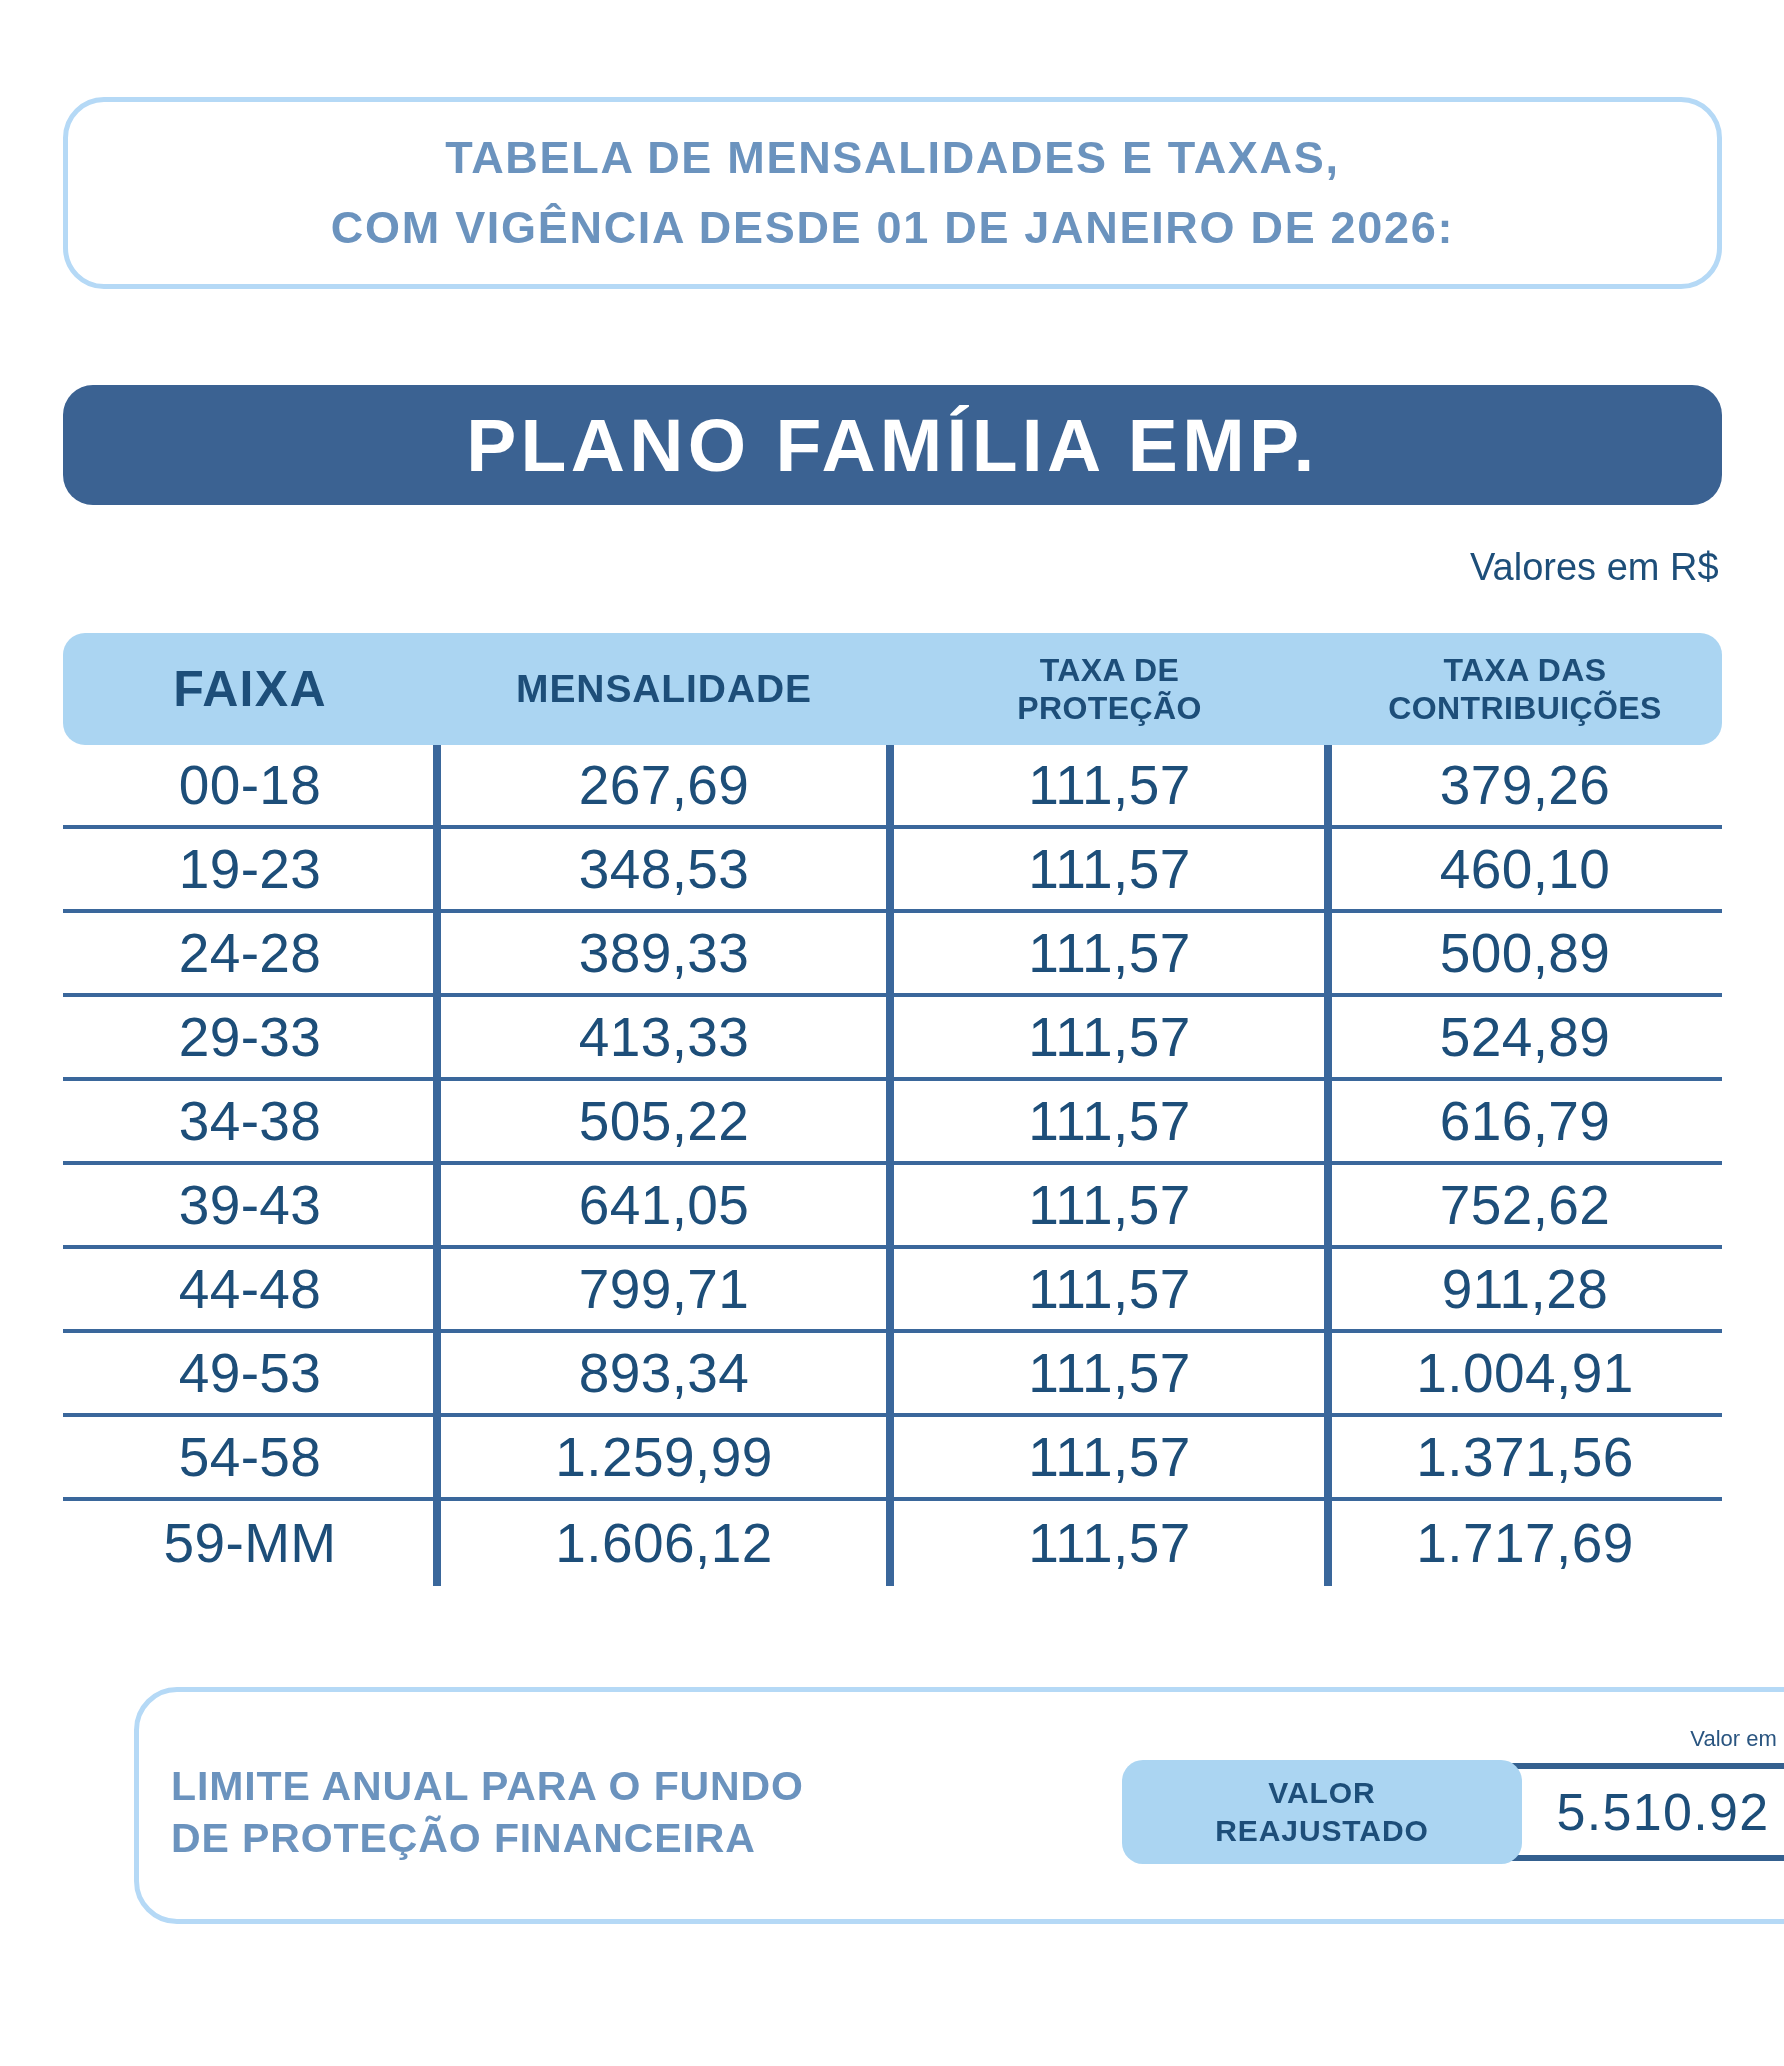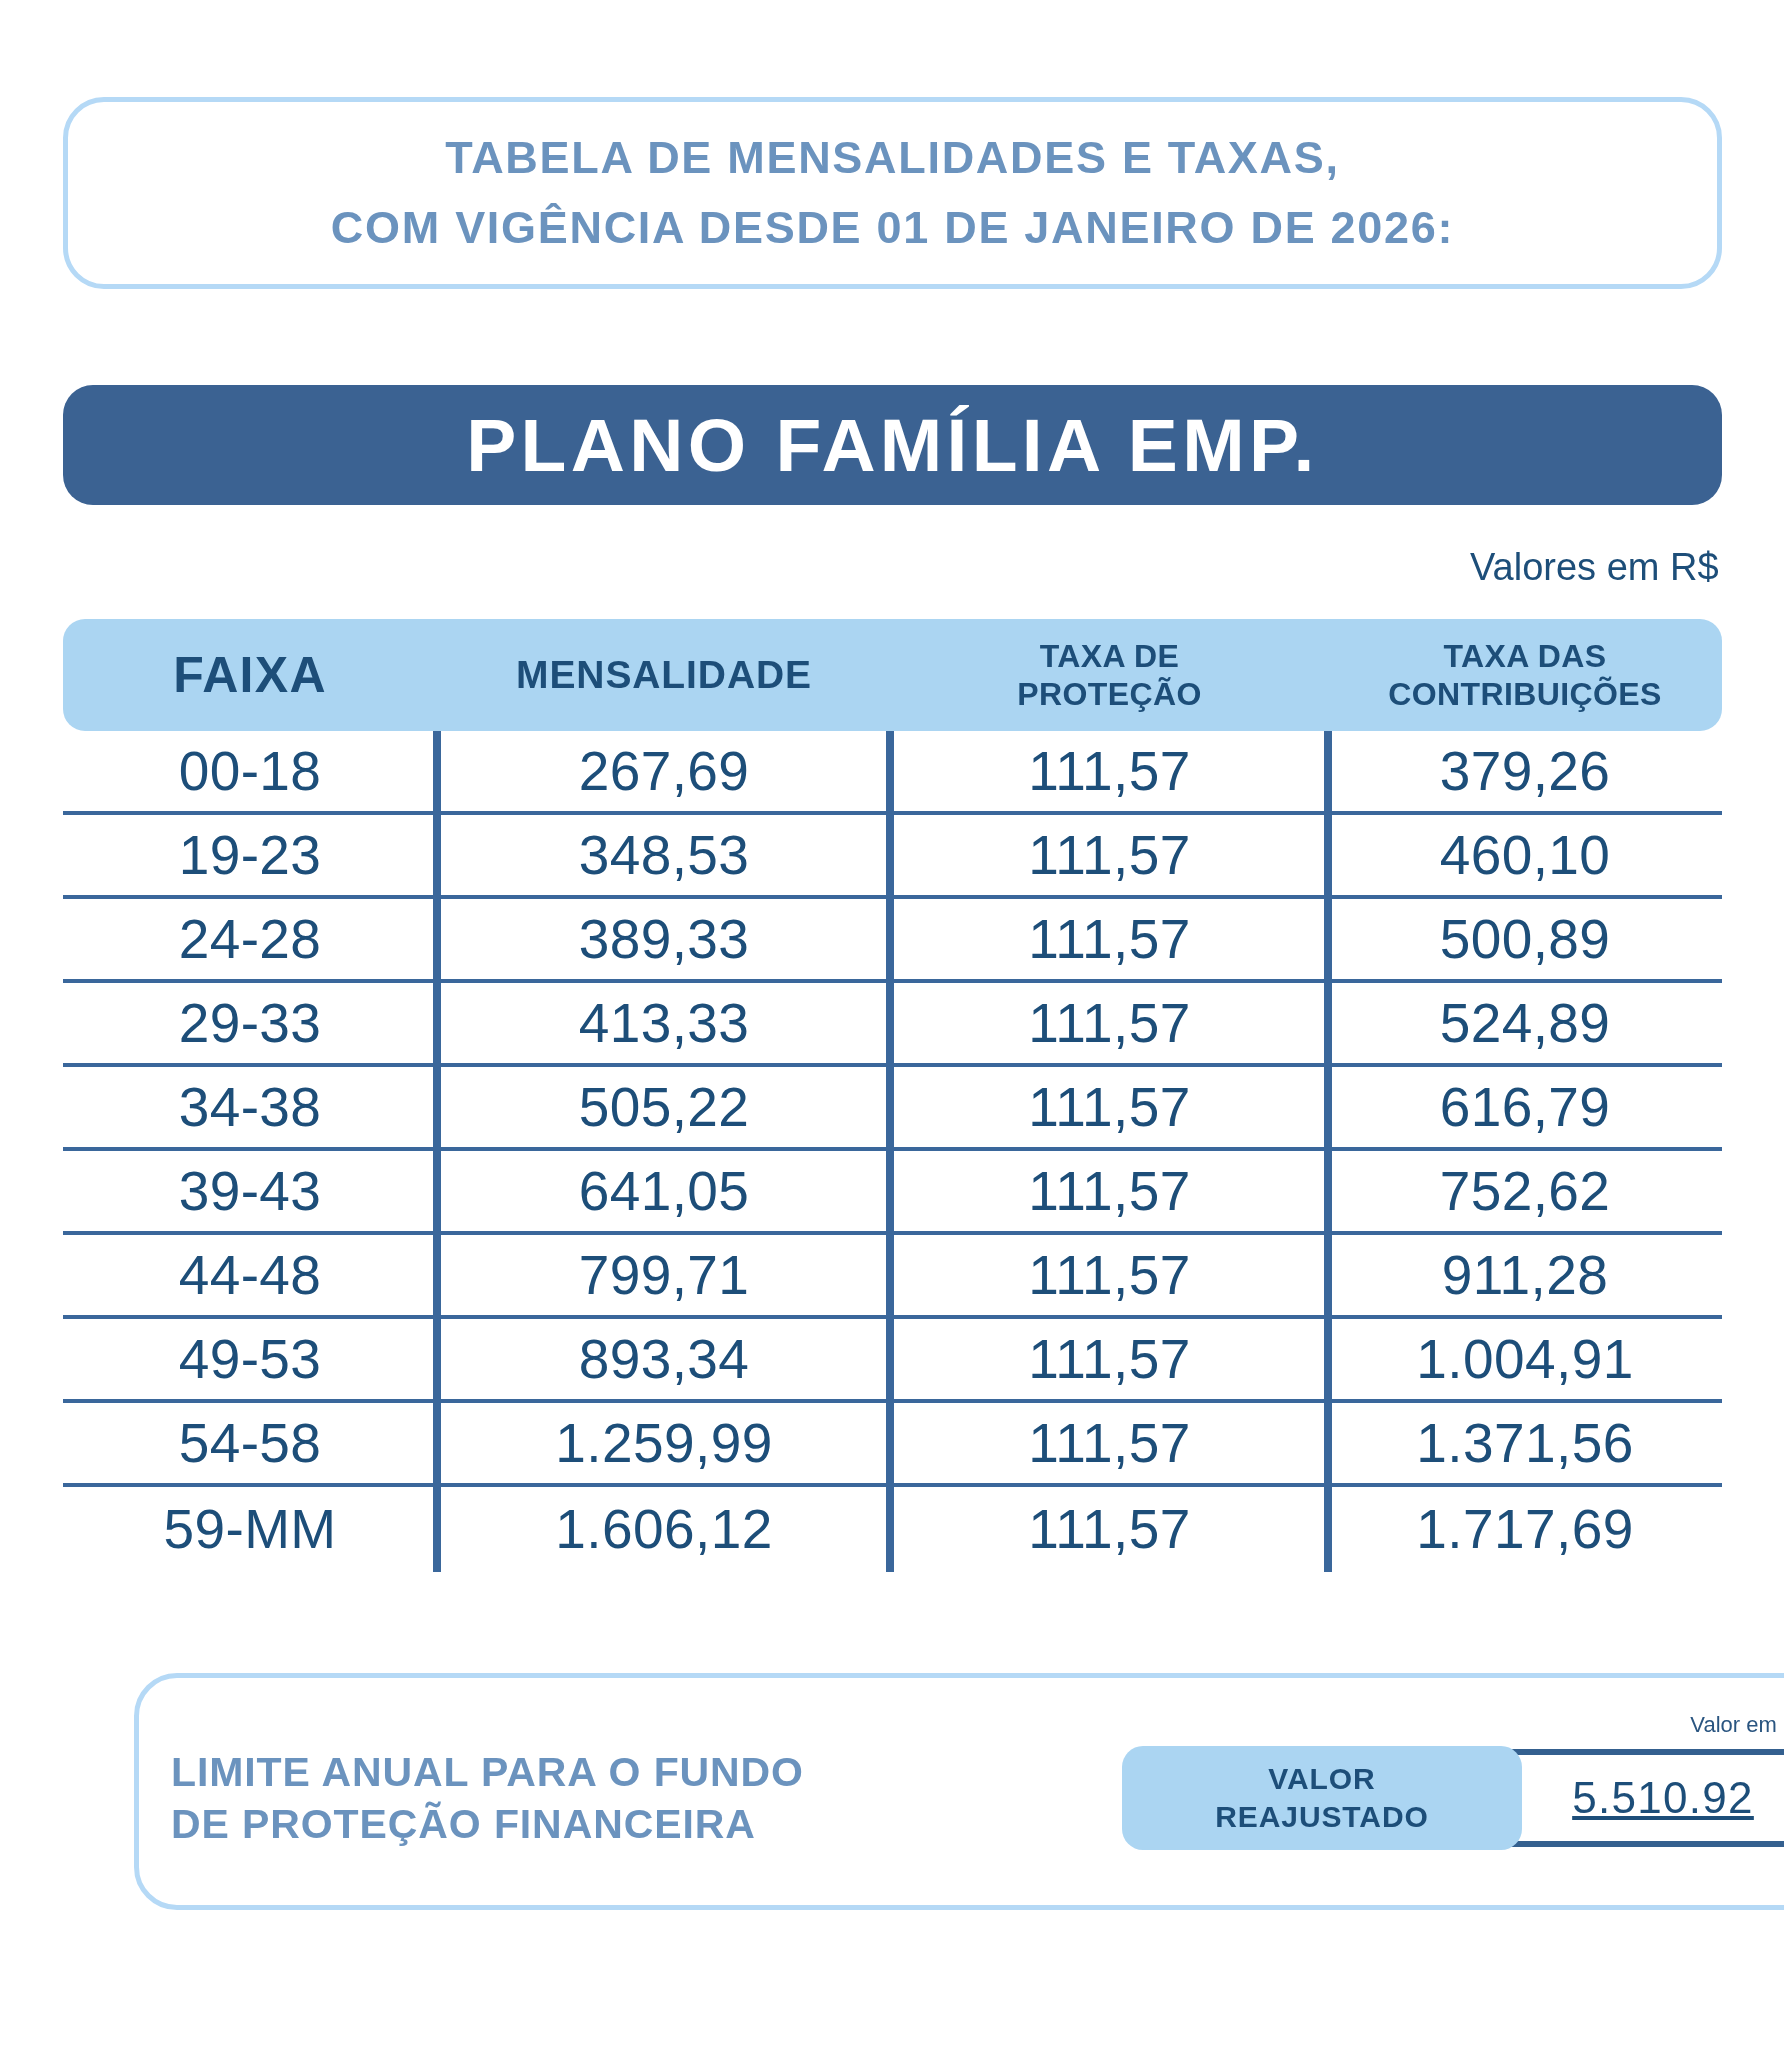--- a/index.html
+++ b/index.html
@@ -57,21 +57,21 @@
   .currency-note{
     margin-top:41px;
     height:48px;
     text-align:right;
     font-size:38px;
     color:#1d4e79;
     padding-right:3.4px;
   }
 
   
-  .table{margin-top:25px;}
+  .table{margin-top:39px;}
   .thead{
     height:112px;
     background:#abd5f2;
     border-radius:22px;
     display:flex;
     align-items:center;
   }
   .th{
     display:flex;
     flex-direction:column;
@@ -187,24 +187,23 @@
     height:98px;
     margin-left:-18px;
     background:#ffffff;
     border:6.8px solid #34608f;
     box-sizing:border-box;
     display:flex;
     justify-content:center;
     align-items:center;
   }
   .value-text{
-    font-size:44px;
+    font-size:52px;
     color:#1d4e79;
     letter-spacing:1.3px;
-    text-decoration:underline;
   }
 </style>
 </head>
 <body>
 
 <div class="page">
   <div class="content">
 
     <div class="title-box">
       <div class="title-line">TABELA DE MENSALIDADES E TAXAS,</div>

